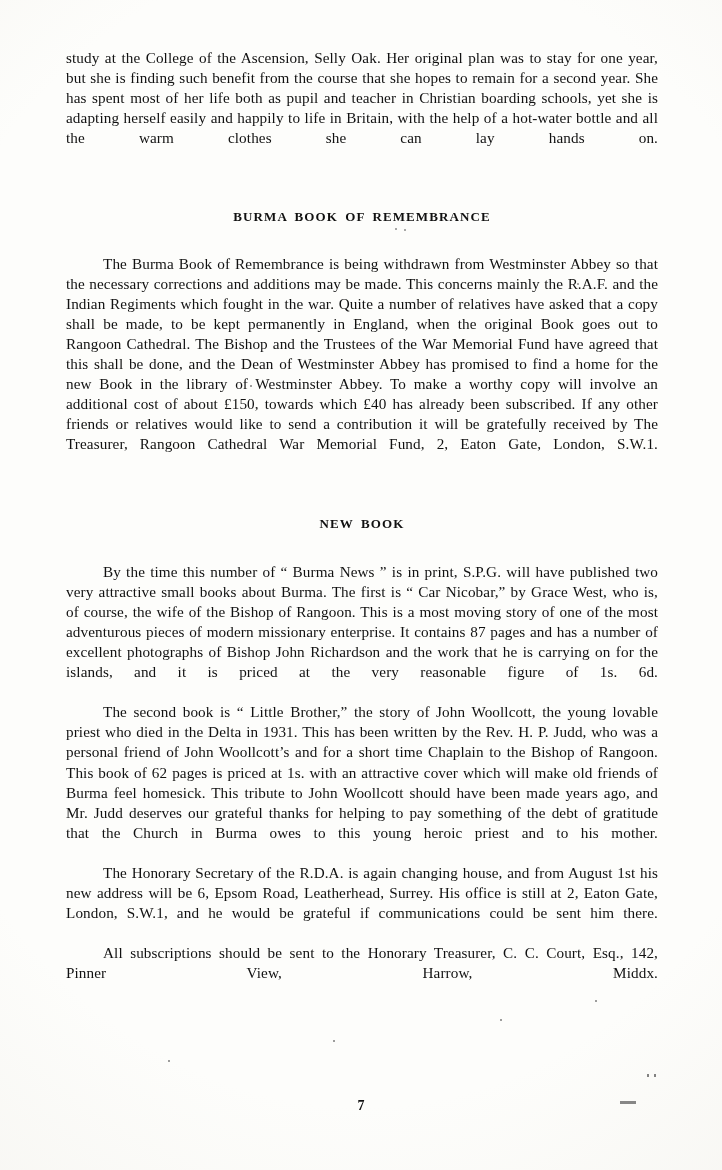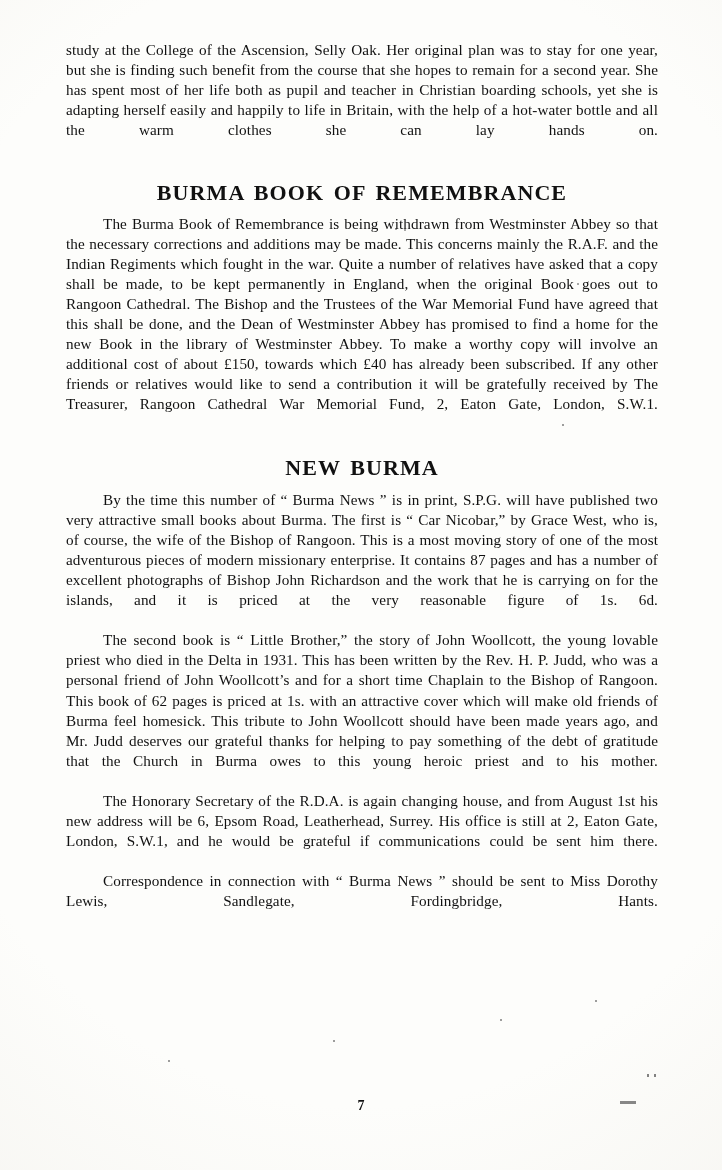--- a/index.html
+++ b/index.html
@@ -21,21 +21,21 @@
   .paper-tone {
     position: absolute;
     inset: 0;
     background:
       radial-gradient(ellipse 120% 90% at 50% 45%, rgba(255,255,255,0) 55%, rgba(228,225,215,0.45) 100%);
     pointer-events: none;
   }
   .text-column {
     position: absolute;
     left: 66px;
-    top: 40px;
+    top: 48px;
     width: 592px;
   }
   p.body-par {
     margin: 0;
     font-size: 15.2px;
     line-height: 20.1px;
     text-align: justify;
     text-indent: 37px;
     word-spacing: 0.5px;
     letter-spacing: 0.1px;
@@ -44,22 +44,22 @@
   p.no-indent {
     text-indent: 0;
   }
   
   p.body-par:after {
     content: "";
     display: inline-block;
     width: 100%;
   }
   h2.section-heading {
-    margin: 0;
-    font-size: 22px;
+    margin: 16px;
+    font-size: 13px;
     font-weight: bold;
     text-align: center;
     letter-spacing: 1.1px;
     word-spacing: 3px;
     line-height: 22px;
     font-family: "Liberation Serif", "DejaVu Serif", serif;
   }
   .gap-before-heading { height: 21px; }
   .gap-after-heading  { height: 10px; }
   .gap-before-heading-2 { height: 22px; }
@@ -121,32 +121,32 @@
     <div class="gap-before-heading"></div>
 
     <h2 class="section-heading">BURMA BOOK OF REMEMBRANCE</h2>
 
     <div class="gap-after-heading"></div>
 
     <p class="body-par">The Burma Book of Remembrance is being withdrawn from Westminster Abbey so that the necessary corrections and additions may be made.  This concerns mainly the R.A.F. and the Indian Regiments which fought in the war.  Quite a number of relatives have asked that a copy shall be made, to be kept permanently in England, when the original Book goes out to Rangoon Cathedral.  The Bishop and the Trustees of the War Memorial Fund have agreed that this shall be done, and the Dean of Westminster Abbey has promised to find a home for the new Book in the library of Westminster Abbey.  To make a worthy copy will involve an additional cost of about £150, towards which £40 has already been subscribed.  If any other friends or relatives would like to send a contribution it will be gratefully received by The Treasurer, Rangoon Cathedral War Memorial Fund, 2, Eaton Gate, London, S.W.1.</p>
 
     <div class="gap-before-heading-2"></div>
 
-    <h2 class="section-heading">NEW BURMA</h2>
+    <h2 class="section-heading">NEW BOOK</h2>
 
     <div class="gap-after-heading-2"></div>
 
     <p class="body-par">By the time this number of “ Burma News ” is in print, S.P.G. will have published two very attractive small books about Burma.  The first is “ Car Nicobar,” by Grace West, who is, of course, the wife of the Bishop of Rangoon.  This is a most moving story of one of the most adventurous pieces of modern missionary enterprise.  It contains 87 pages and has a number of excellent photographs of Bishop John Richardson and the work that he is carrying on for the islands, and it is priced at the very reasonable figure of 1s. 6d.</p>
 
     <p class="body-par">The second book is “ Little Brother,” the story of John Woollcott, the young lovable priest who died in the Delta in 1931.  This has been written by the Rev. H. P. Judd, who was a personal friend of John Woollcott’s and for a short time Chaplain to the Bishop of Rangoon.  This book of 62 pages is priced at 1s. with an attractive cover which will make old friends of Burma feel homesick.  This tribute to John Woollcott should have been made years ago, and Mr. Judd deserves our grateful thanks for helping to pay something of the debt of gratitude that the Church in Burma owes to this young heroic priest and to his mother.</p>
 
     <p class="body-par">The Honorary Secretary of the R.D.A. is again changing house, and from August 1st his new address will be 6, Epsom Road, Leatherhead, Surrey.  His office is still at 2, Eaton Gate, London, S.W.1, and he would be grateful if communications could be sent him there.</p>
 
+    <p class="body-par">All subscriptions should be sent to the Honorary Treasurer, C. C. Court, Esq., 142, Pinner View, Harrow, Middx.</p>
 
-    <p class="body-par">Correspondence in connection with “ Burma News ” should be sent to Miss Dorothy Lewis, Sandlegate, Fordingbridge, Hants.</p>
 
 
   </div>
 
   <div class="page-number">7</div>
 
   <div class="artifact-dots"></div>
   <div class="artifact-dash"></div>
   <div class="speck" style="left:395px;top:228px;width:2px;height:2px;"></div>
   <div class="speck" style="left:404px;top:229px;width:2px;height:2px;"></div>

